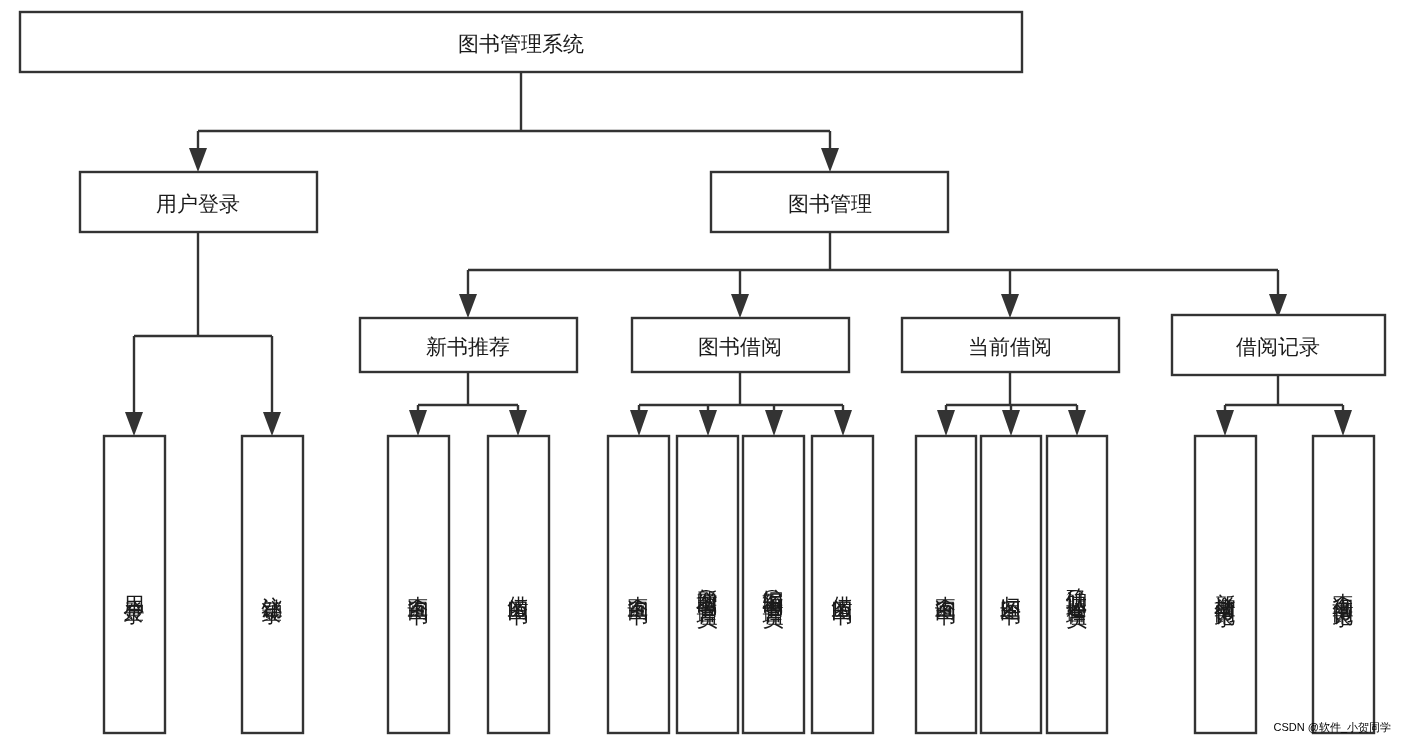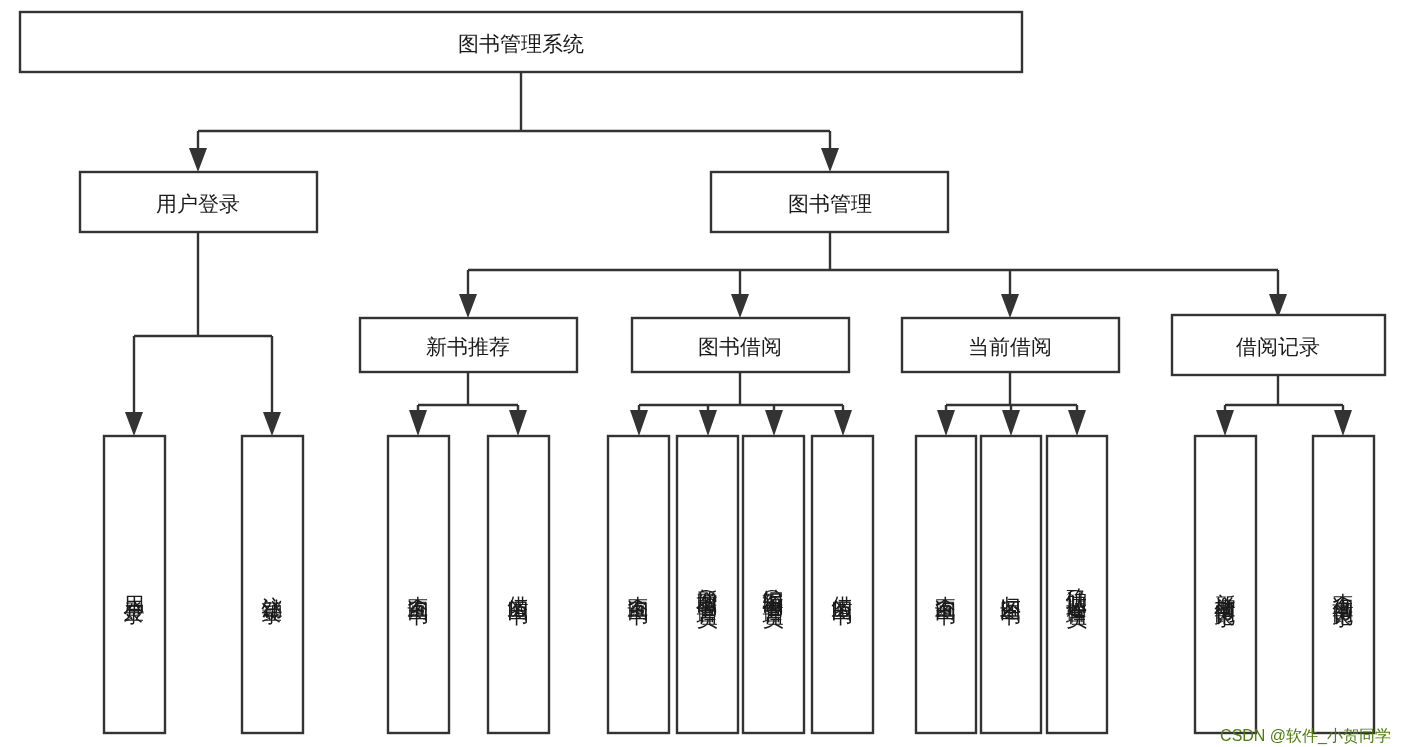--- a/index.html
+++ b/index.html
@@ -59,24 +59,24 @@
     letter-spacing: 3px;
     white-space: nowrap;
     display: flex;
     align-items: center;
     justify-content: center;
     pointer-events: none;
   }
   .watermark {
     position: absolute;
     right: 14px;
-    bottom: 0;
-    font-family: "Liberation Sans", "DejaVu Sans", sans-serif;
-    font-size: 16px;
-    color: #4d7c0f;
+    bottom: 12px;
+    font-family: "Liberation Sans", "DejaVu Sans", sans-serif;
+    font-size: 11px;
+    color: #000000;
     white-space: nowrap;
   }
 </style>
 </head>
 <body>
 
 <div id="diagram-root">
 
   <svg id="flow-svg" viewBox="0 0 1405 747" xmlns="http://www.w3.org/2000/svg">
 

